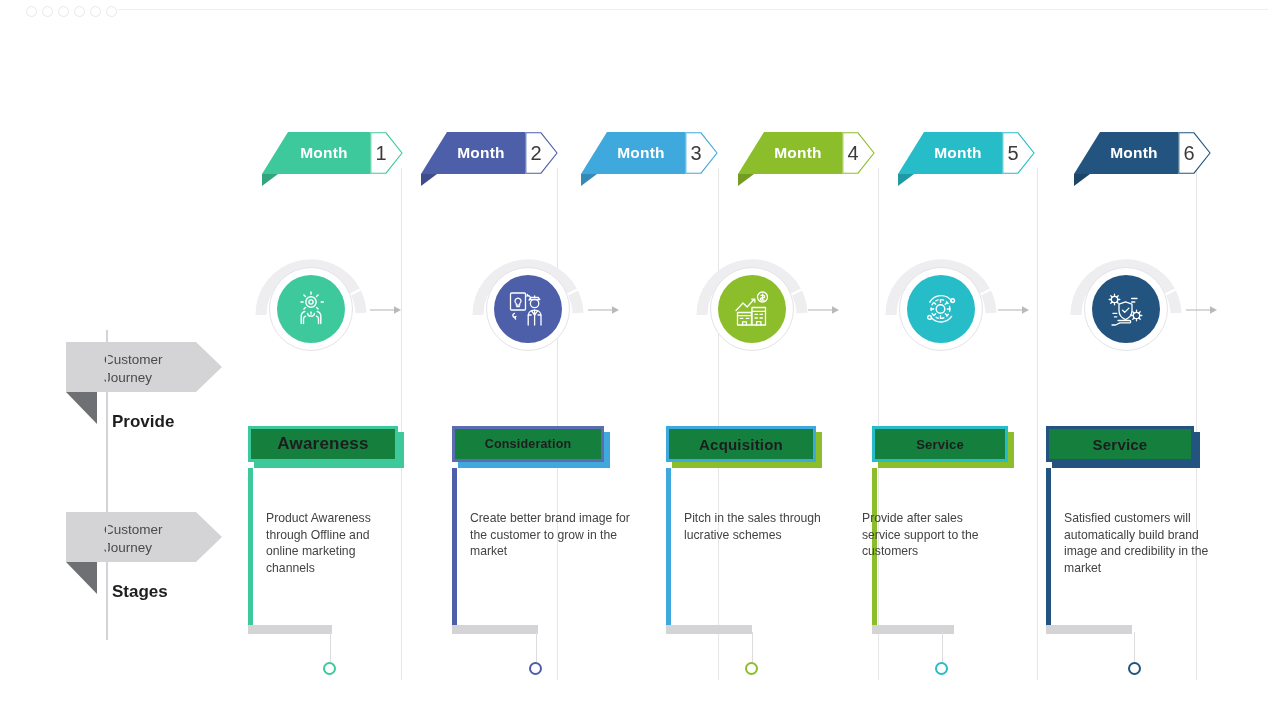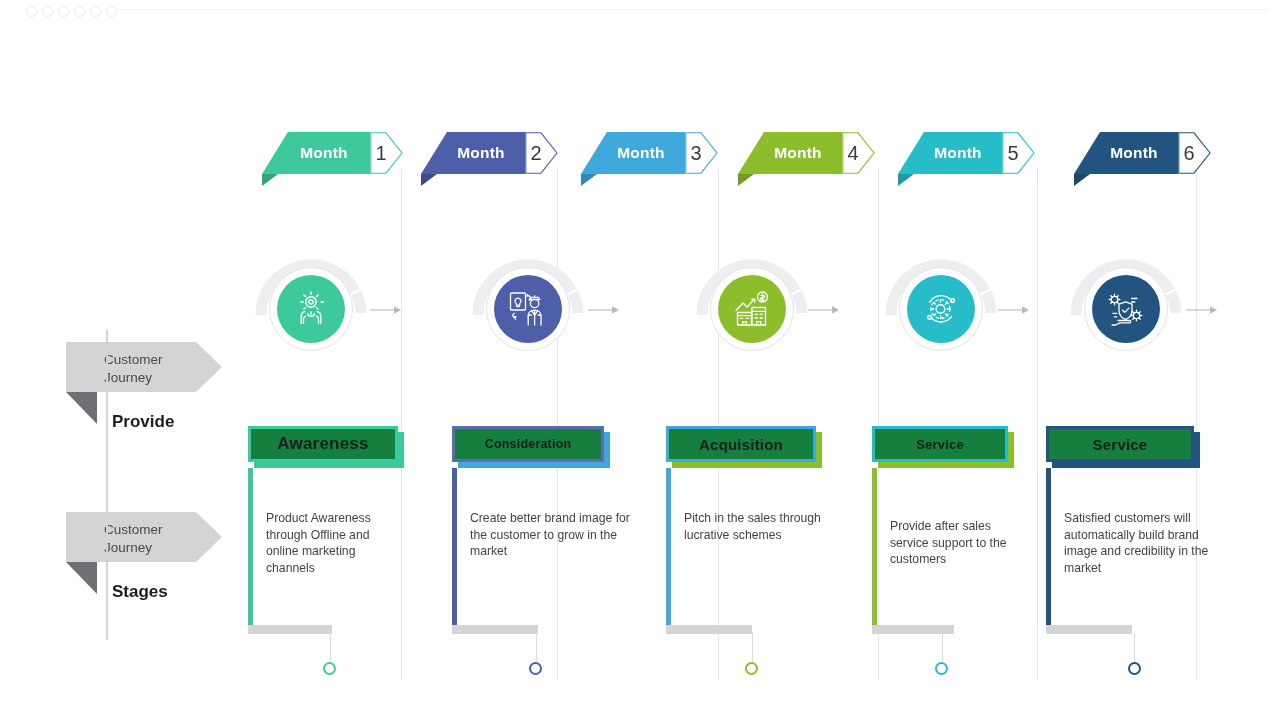--- a/index.html
+++ b/index.html
@@ -394,21 +394,21 @@
       </div>
     </div>
   <div id="descs">
       <div class="descbar" style="left: 248px; top: 468px; height: 160px; background: rgb(61, 201, 155);"></div>
       <div class="desc" style="left: 266px; top: 510px; width: 130px;">Product Awareness through Offline and online marketing channels</div>
       <div class="descbar" style="left: 452px; top: 468px; height: 160px; background: rgb(76, 95, 168);"></div>
       <div class="desc" style="left: 470px; top: 510px; width: 160px;">Create better brand image for the customer to grow in the market</div>
       <div class="descbar" style="left: 666px; top: 468px; height: 160px; background: rgb(63, 168, 220);"></div>
       <div class="desc" style="left: 684px; top: 510px; width: 160px;">Pitch in the sales through lucrative schemes</div>
       <div class="descbar" style="left: 872px; top: 468px; height: 160px; background: rgb(140, 190, 43);"></div>
-      <div class="desc" style="left: 890px; top: 510px; width: 120px; margin-top: 8px;">Provide after sales service support to the customers</div>
+      <div class="desc" style="left: 862px; top: 510px; width: 120px;">Provide after sales service support to the customers</div>
       <div class="descbar" style="left: 1046px; top: 468px; height: 160px; background: rgb(34, 84, 127);"></div>
       <div class="desc" style="left: 1064px; top: 510px; width: 160px;">Satisfied customers will automatically build brand image and credibility in the market</div>
     </div>
   <div id="rails">
       <div class="brail" style="left: 248px; top: 625px; width: 84px;"></div>
       <div class="bstem" style="left: 330px; top: 632px; height: 30px;"></div>
       <div class="bdot" style="left: 323px; top: 662px; border-color: rgb(61, 201, 155);"></div>
       <div class="brail" style="left: 452px; top: 625px; width: 86px;"></div>
       <div class="bstem" style="left: 536px; top: 632px; height: 30px;"></div>
       <div class="bdot" style="left: 529px; top: 662px; border-color: rgb(76, 95, 168);"></div>

